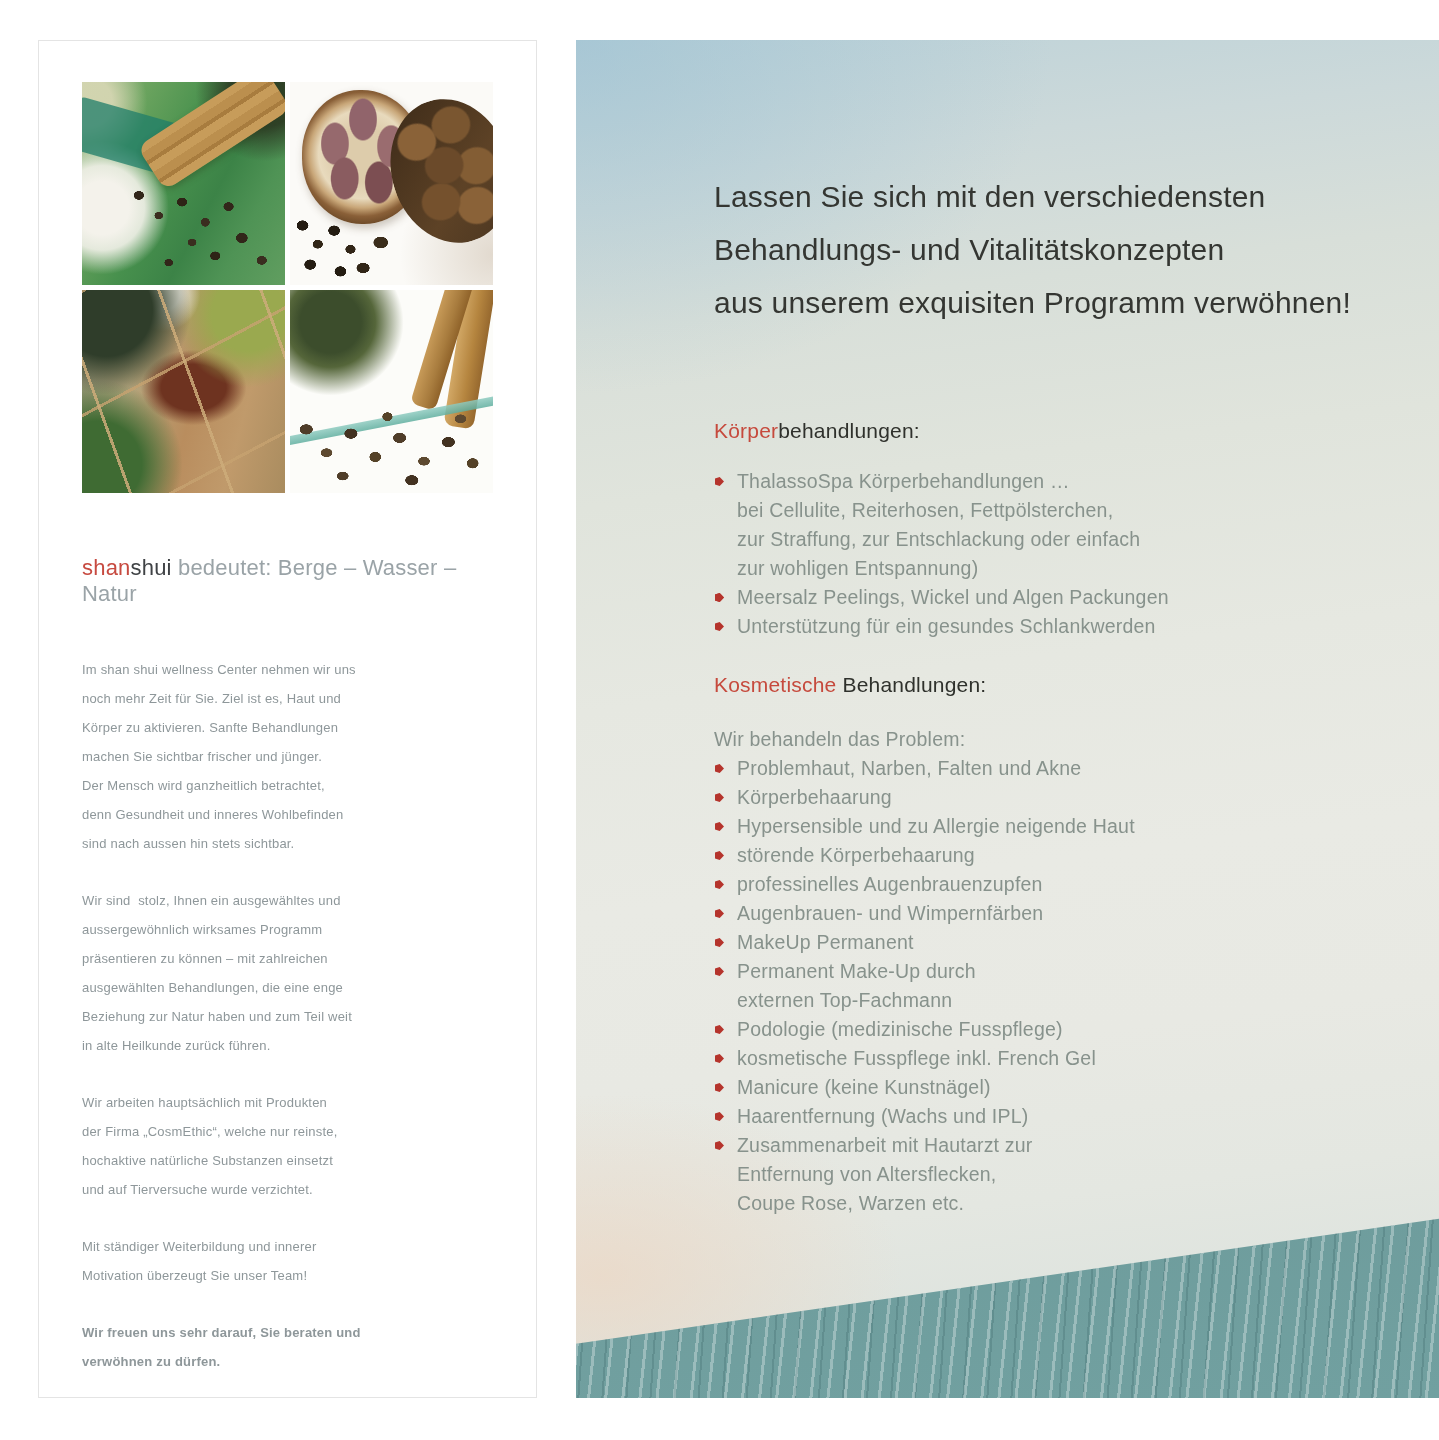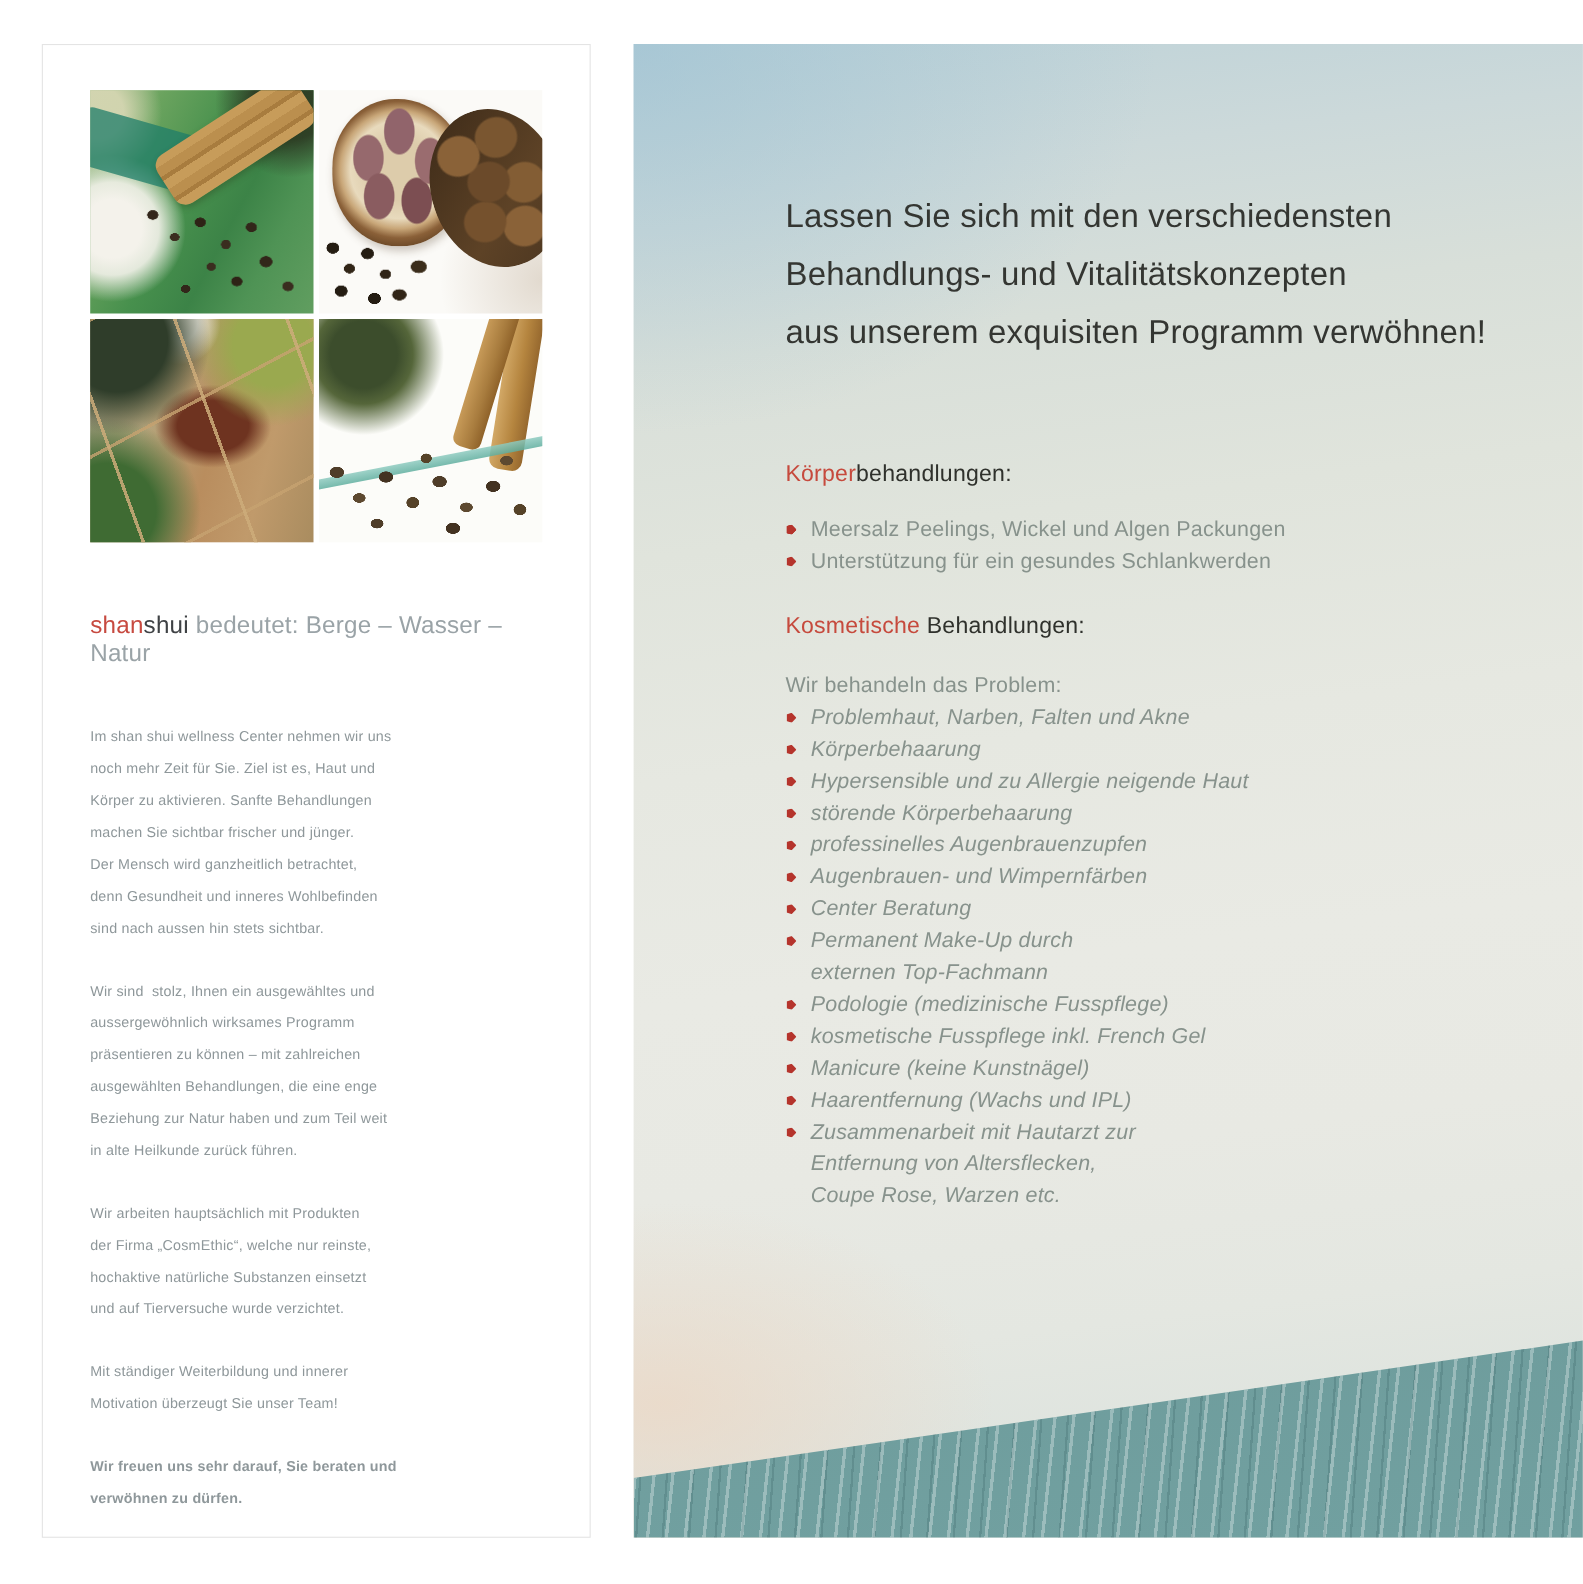--- a/index.html
+++ b/index.html
@@ -152,21 +152,21 @@
   .heading { margin:130px 0 0 0; font-size:30px; line-height:53px; font-weight:400;
     color:#343632; white-space:pre-wrap; letter-spacing:.2px; }
   .section-title { font-size:21px; line-height:24px; font-weight:400; color:#2f312c;
     white-space:pre-wrap; letter-spacing:.2px; margin:0; }
   .st-1 { margin-top:90px; }
   .st-2 { margin-top:32px; }
   .section-title .red { color:#c64a3d; }
   .intro { font-size:19.5px; line-height:29px; color:#87928c; margin:28px 0 0 0; letter-spacing:.2px; }
   ul.blist { list-style:none; margin:24px 0 0 0; padding:0;
     font-size:19.5px; line-height:29px; color:#87928c; letter-spacing:.2px; }
-  ul.blist.tight { margin-top:0;font-style:italic; }
+  ul.blist.tight { margin-top:0; }
   ul.blist li { position:relative; padding-left:23px; }
   ul.blist .txt { white-space:pre-wrap; }
   ul.blist .bullet { position:absolute; left:1px; top:10px; width:9px; height:9px;
     background:#b5342c; clip-path:polygon(0 16%, 52% 0, 100% 50%, 52% 100%, 0 84%); }
 </style>
 </head>
 <body>
 
 <div class="page">
 
@@ -220,38 +220,41 @@
     <div class="sea"></div>
     <div class="rp-content">
 
       <h1 class="heading">Lassen Sie sich mit den verschiedensten
 Behandlungs- und Vitalitätskonzepten
 aus unserem exquisiten Programm verwöhnen!</h1>
 
       <h2 class="section-title st-1"><span class="red">Körper</span><span>behandlungen:</span></h2>
 
       <ul class="blist">
-        <li><span class="bullet"></span></li>
+        <li><span class="bullet"></span><span class="txt">ThalassoSpa Körperbehandlungen …
+bei Cellulite, Reiterhosen, Fettpölsterchen,
+zur Straffung, zur Entschlackung oder einfach
+zur wohligen Entspannung)</span></li>
         <li><span class="bullet"></span></li>
         <li><span class="bullet"></span><span class="txt">Meersalz Peelings, Wickel und Algen Packungen</span></li>
         <li><span class="bullet"></span><span class="txt">Unterstützung für ein gesundes Schlankwerden</span></li>
       </ul>
 
       <h2 class="section-title st-2"><span class="red">Kosmetische </span><span>Behandlungen:</span></h2>
 
       <p class="intro">Wir behandeln das Problem:</p>
 
       <ul class="blist tight">
         <li><span class="bullet"></span><span class="txt">Problemhaut, Narben, Falten und Akne</span></li>
         <li><span class="bullet"></span><span class="txt">Körperbehaarung</span></li>
         <li><span class="bullet"></span><span class="txt">Hypersensible und zu Allergie neigende Haut</span></li>
         <li><span class="bullet"></span><span class="txt">störende Körperbehaarung</span></li>
         <li><span class="bullet"></span><span class="txt">professinelles Augenbrauenzupfen</span></li>
         <li><span class="bullet"></span><span class="txt">Augenbrauen- und Wimpernfärben</span></li>
-        <li><span class="bullet"></span><span class="txt">Center Beratung</span></li>
+        <li><span class="bullet"></span><span class="txt">MakeUp Permanent</span></li>
         <li><span class="bullet"></span><span class="txt">Permanent Make-Up durch
 externen Top-Fachmann</span></li>
         <li><span class="bullet"></span><span class="txt">Podologie (medizinische Fusspflege)</span></li>
         <li><span class="bullet"></span><span class="txt">kosmetische Fusspflege inkl. French Gel</span></li>
         <li><span class="bullet"></span><span class="txt">Manicure (keine Kunstnägel)</span></li>
         <li><span class="bullet"></span><span class="txt">Haarentfernung (Wachs und IPL)</span></li>
         <li><span class="bullet"></span><span class="txt">Zusammenarbeit mit Hautarzt zur
 Entfernung von Altersflecken,
 Coupe Rose, Warzen etc.</span></li>
       </ul>

